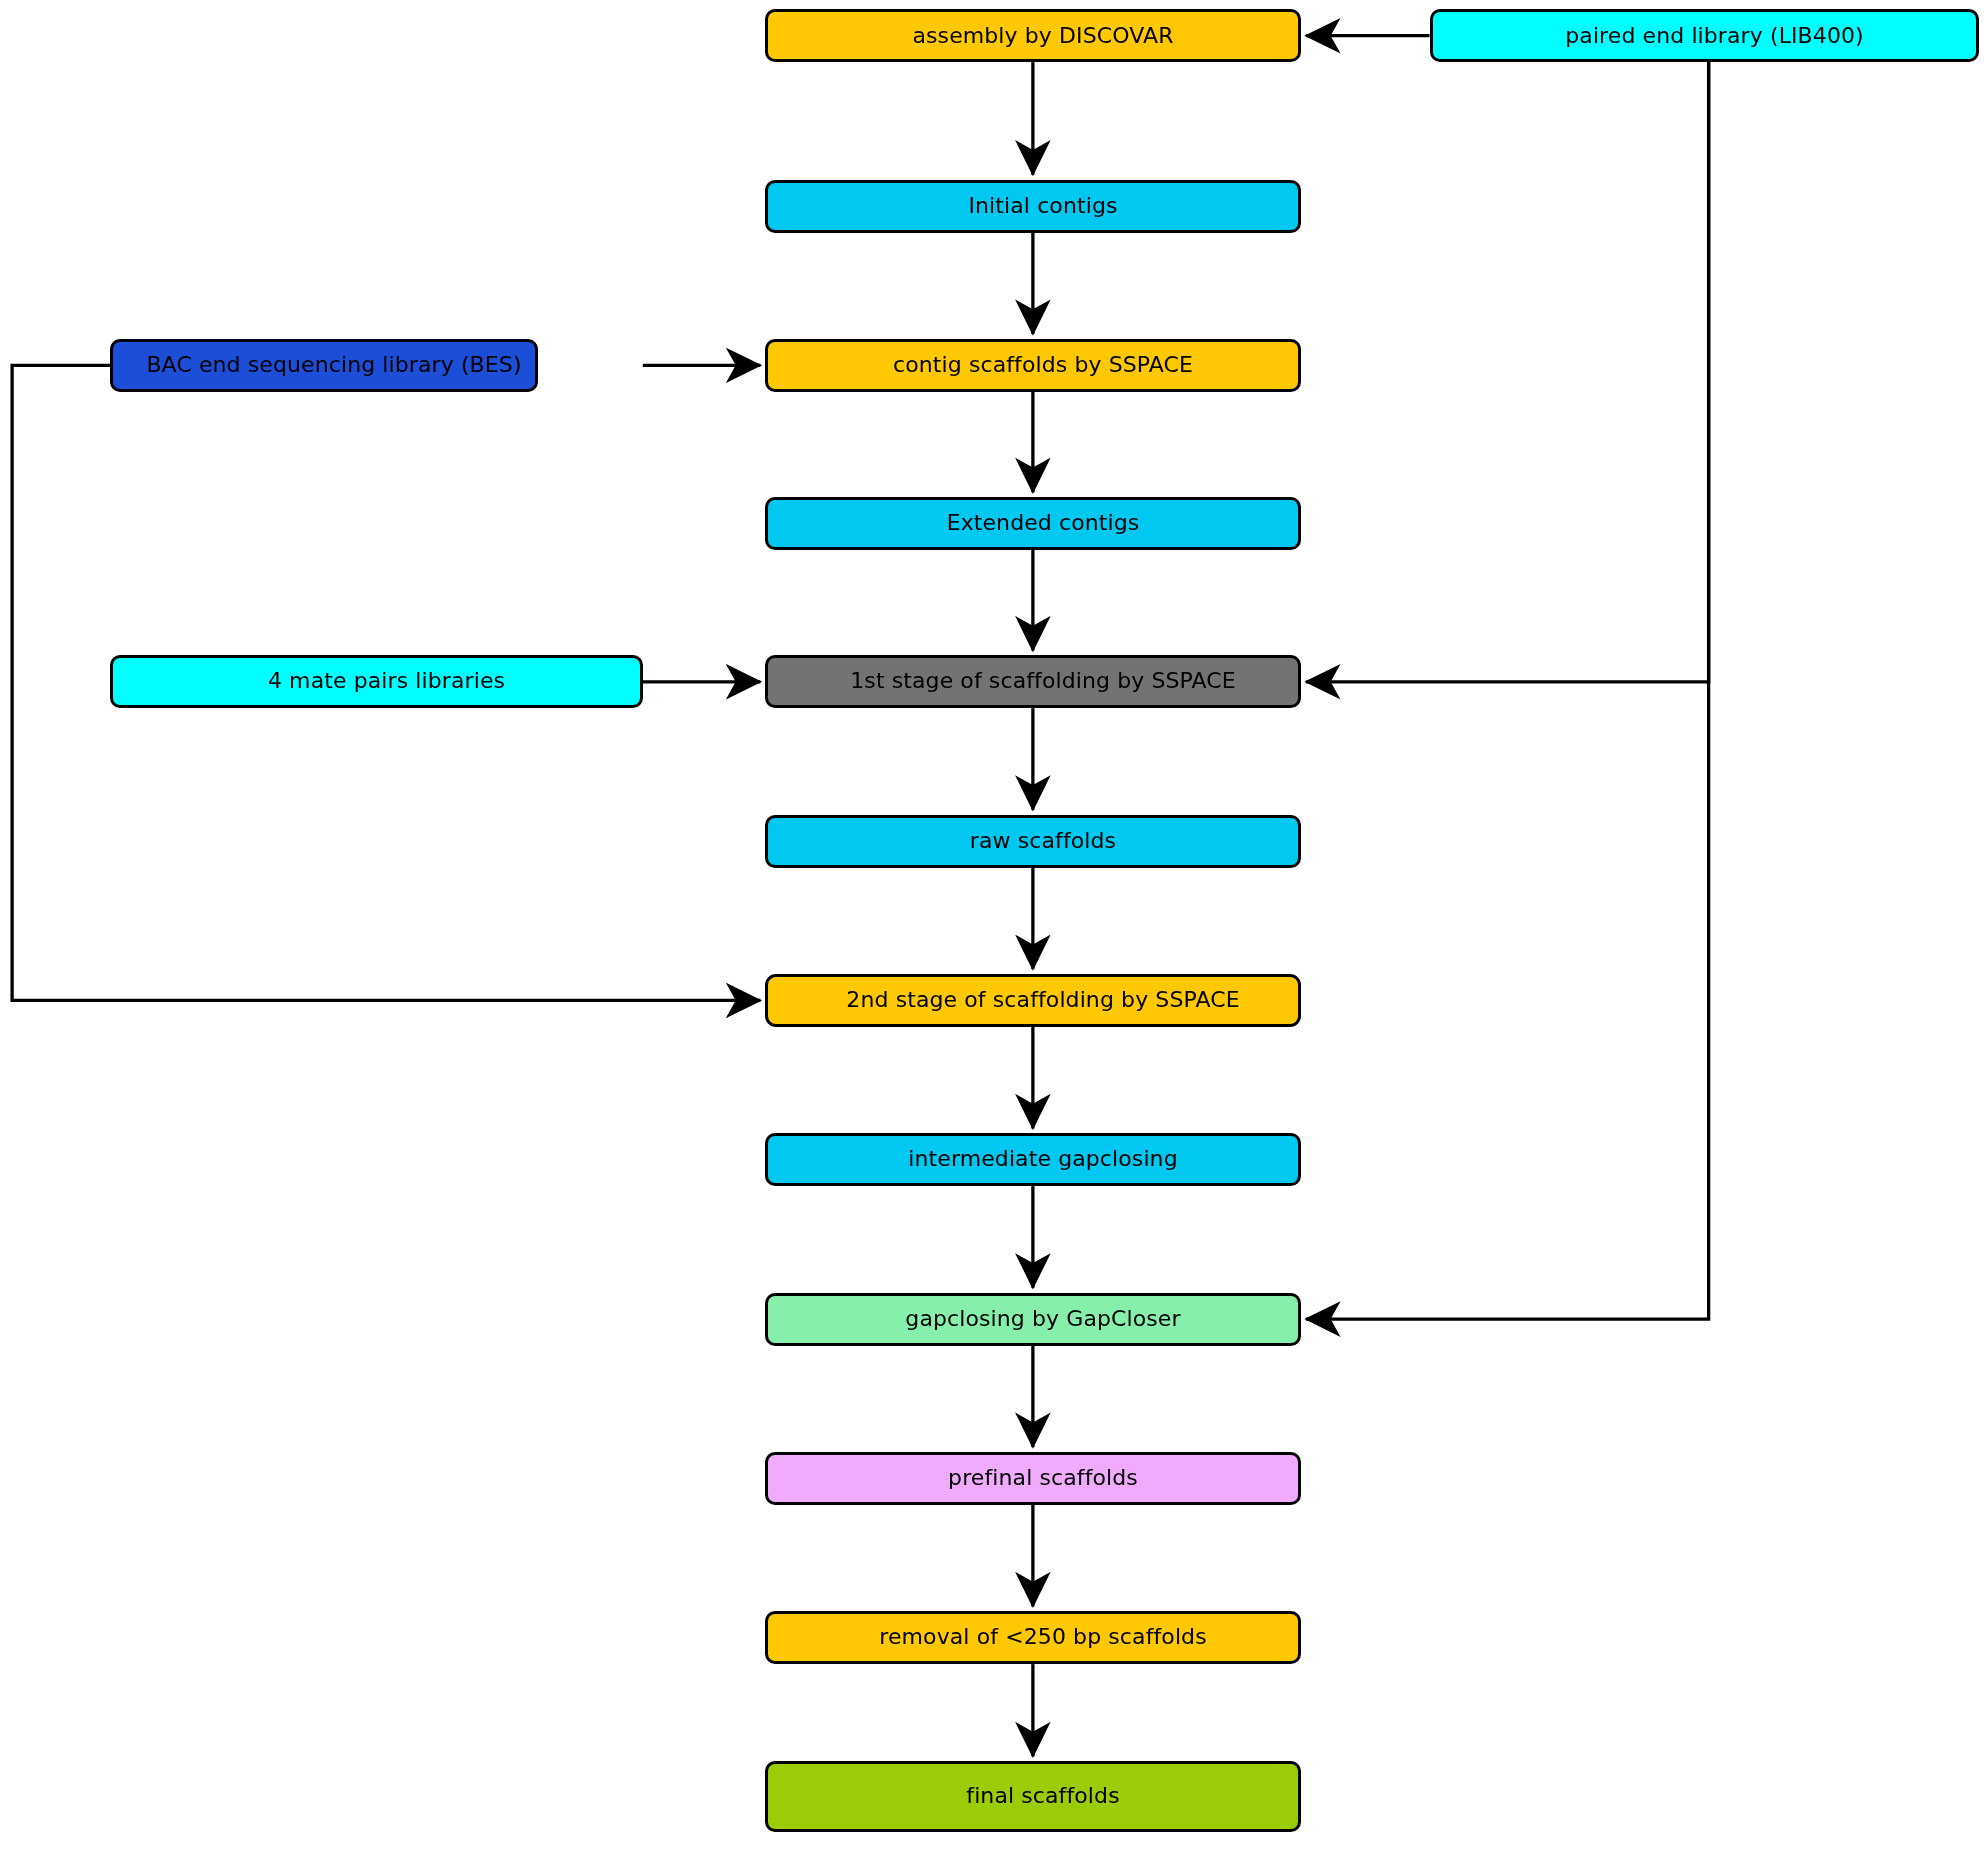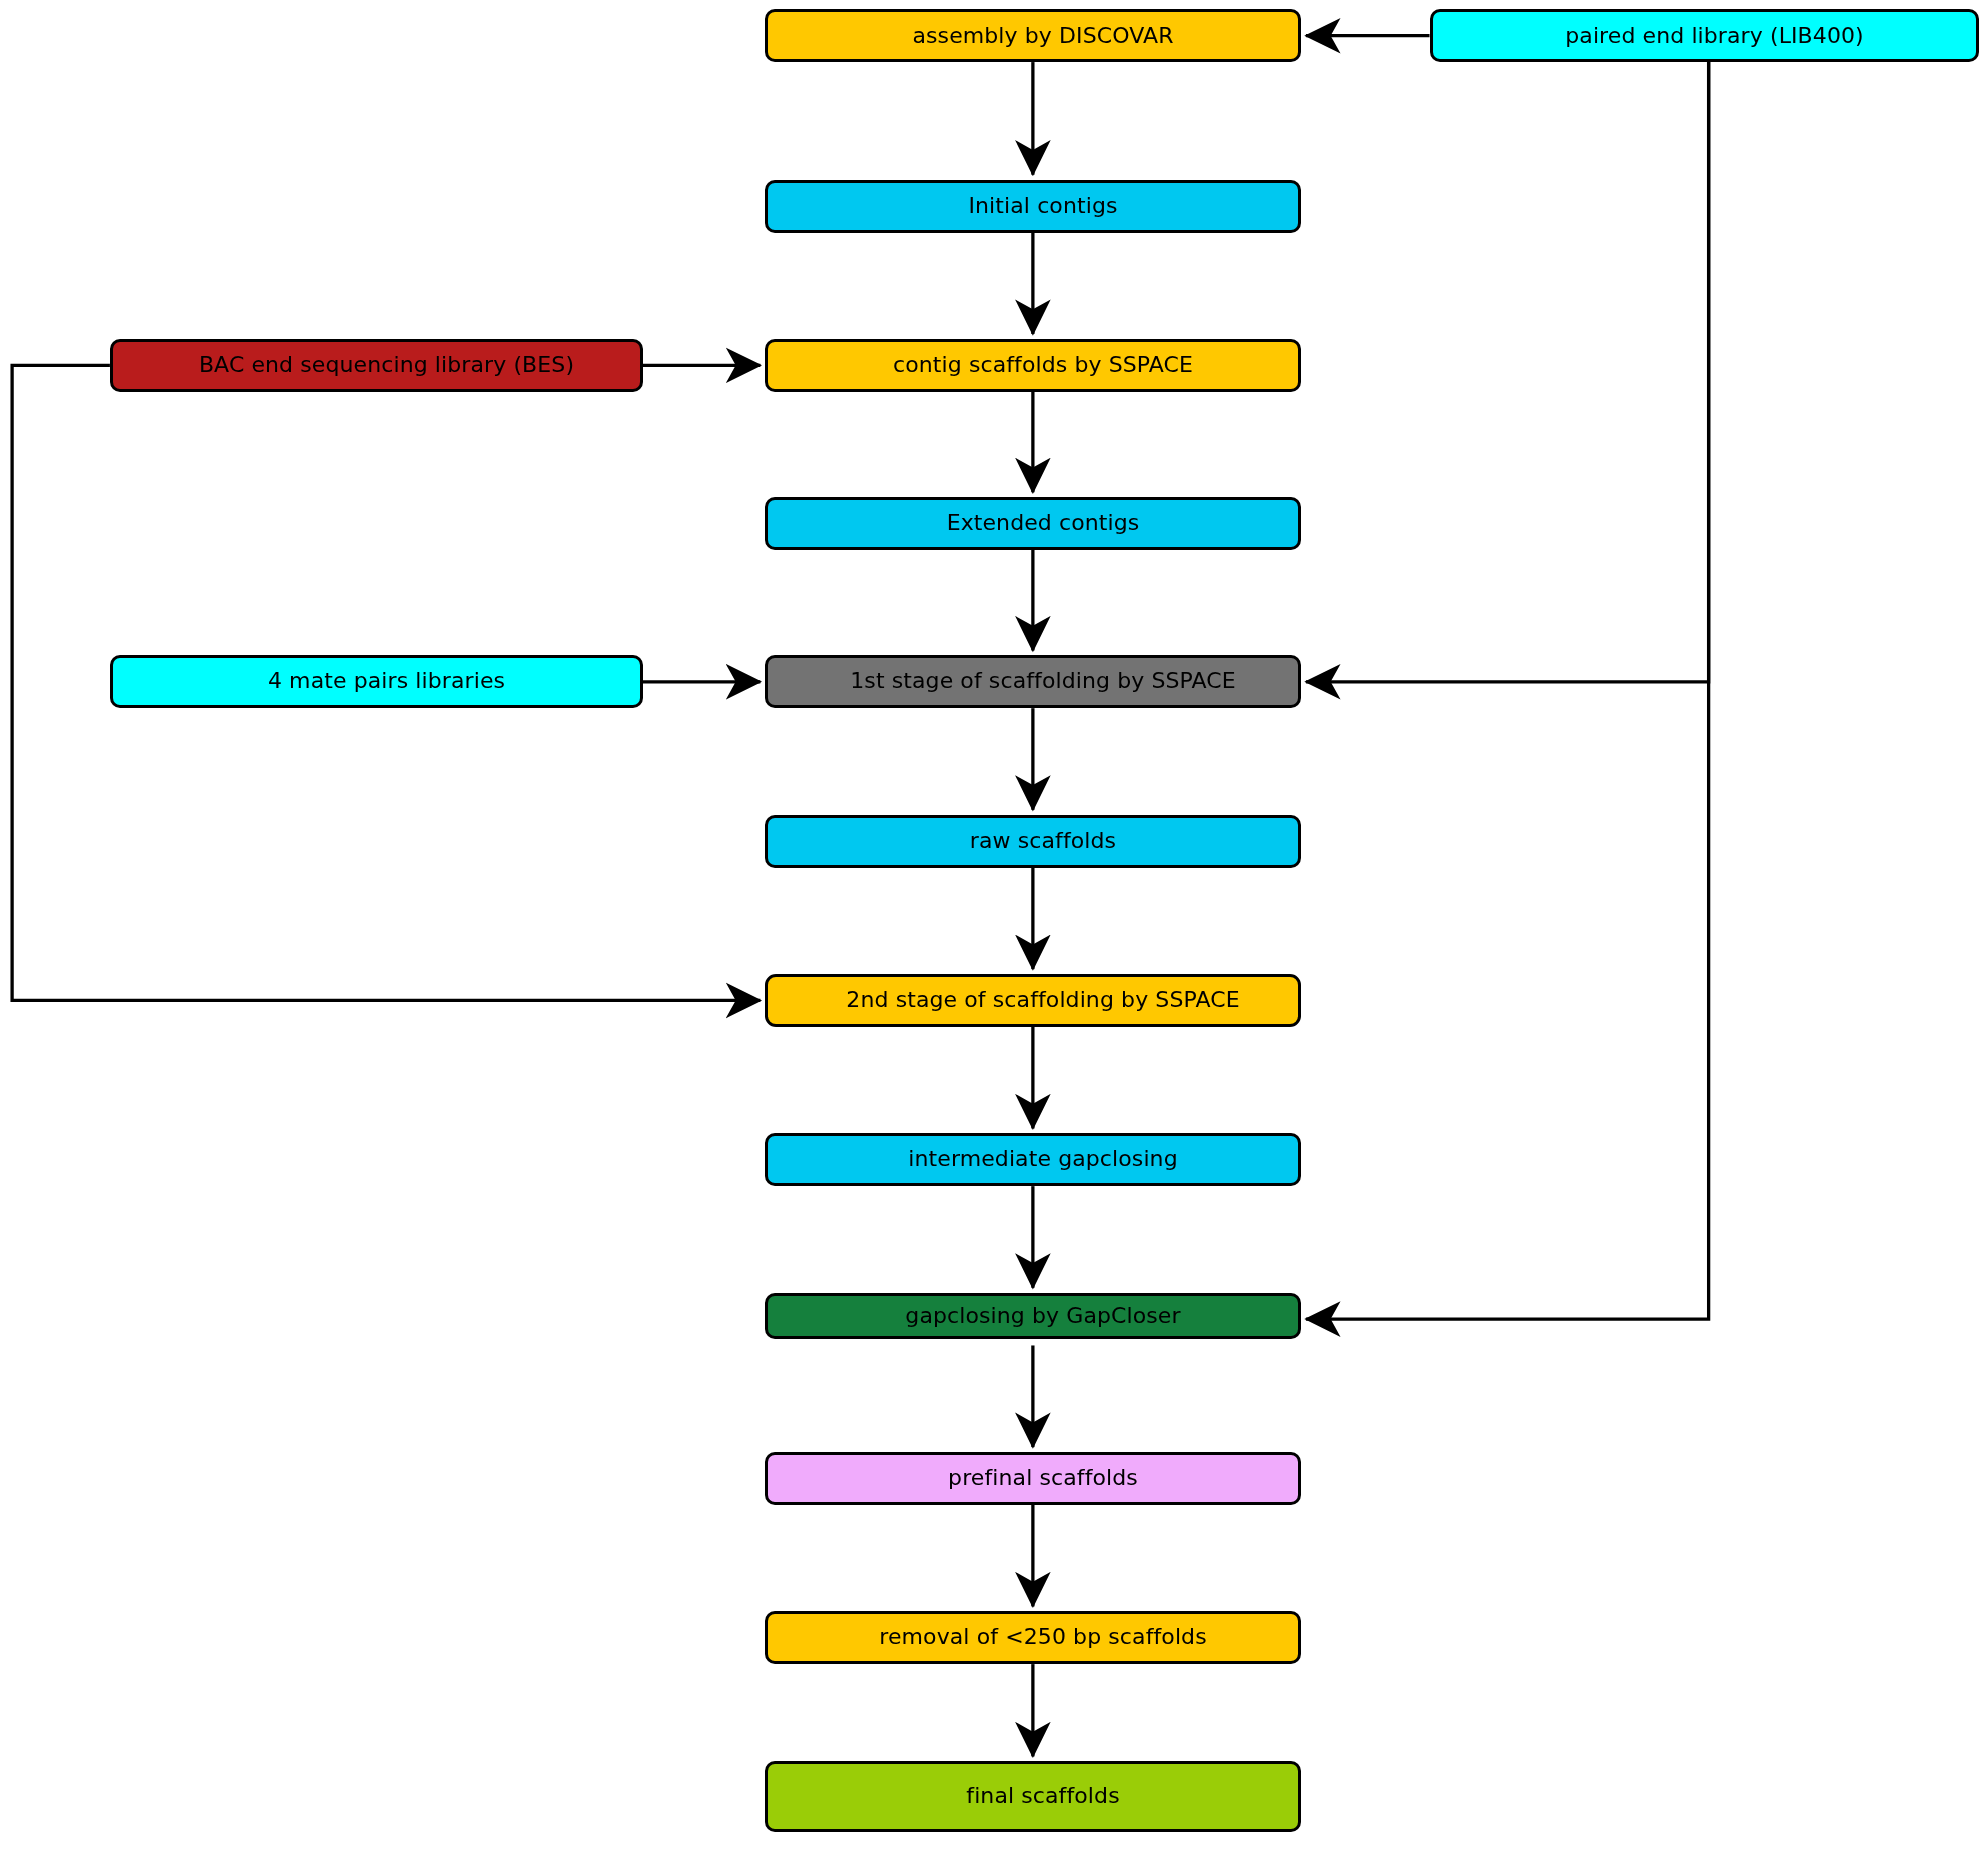--- a/index.html
+++ b/index.html
@@ -101,41 +101,41 @@
   </div>
 
   <div class="node" style="left:765px;top:974px;width:536px;height:53px;background:#FFC800;border-radius:11px;">
     <span class="lbl">2nd stage of scaffolding by SSPACE</span>
   </div>
 
   <div class="node" style="left:765px;top:1133px;width:536px;height:53px;background:#00C8F0;">
     <span class="lbl">intermediate gapclosing</span>
   </div>
 
-  <div class="node" style="left:765px;top:1293px;width:536px;height:46px;background:#15803d;">
+  <div class="node" style="left:765px;top:1293px;width:536px;height:53px;background:#86efac;">
     <span class="lbl">gapclosing by GapCloser</span>
   </div>
 
   <div class="node" style="left:765px;top:1452px;width:536px;height:53px;background:#f0abfc;">
     <span class="lbl">prefinal scaffolds</span>
   </div>
 
   <div class="node" style="left:765px;top:1611px;width:536px;height:53px;background:#FFC800;">
     <span class="lbl">removal of &lt;250 bp scaffolds</span>
   </div>
 
   <div class="node" style="left:765px;top:1761px;width:536px;height:71px;background:#9ACD07;">
     <span class="lbl">final scaffolds</span>
   </div>
 
   <div class="node" style="left:1430px;top:9.3px;width:549px;height:53px;background:#00FFFF;">
     <span class="lbl">paired end library (LIB400)</span>
   </div>
 
-  <div class="node" style="left:110px;top:339px;width:533px;height:53px;background:#b91c1c;">
+  <div class="node" style="left:110px;top:339px;width:428px;height:53px;background:#1d4ed8;">
     <span class="lbl">BAC end sequencing library (BES)</span>
   </div>
 
   <div class="node" style="left:110px;top:655px;width:533px;height:53px;background:#00FFFF;text-align:center;">
     <span class="lbl">4 mate pairs libraries</span>
   </div>
 
 </div>
 
 

